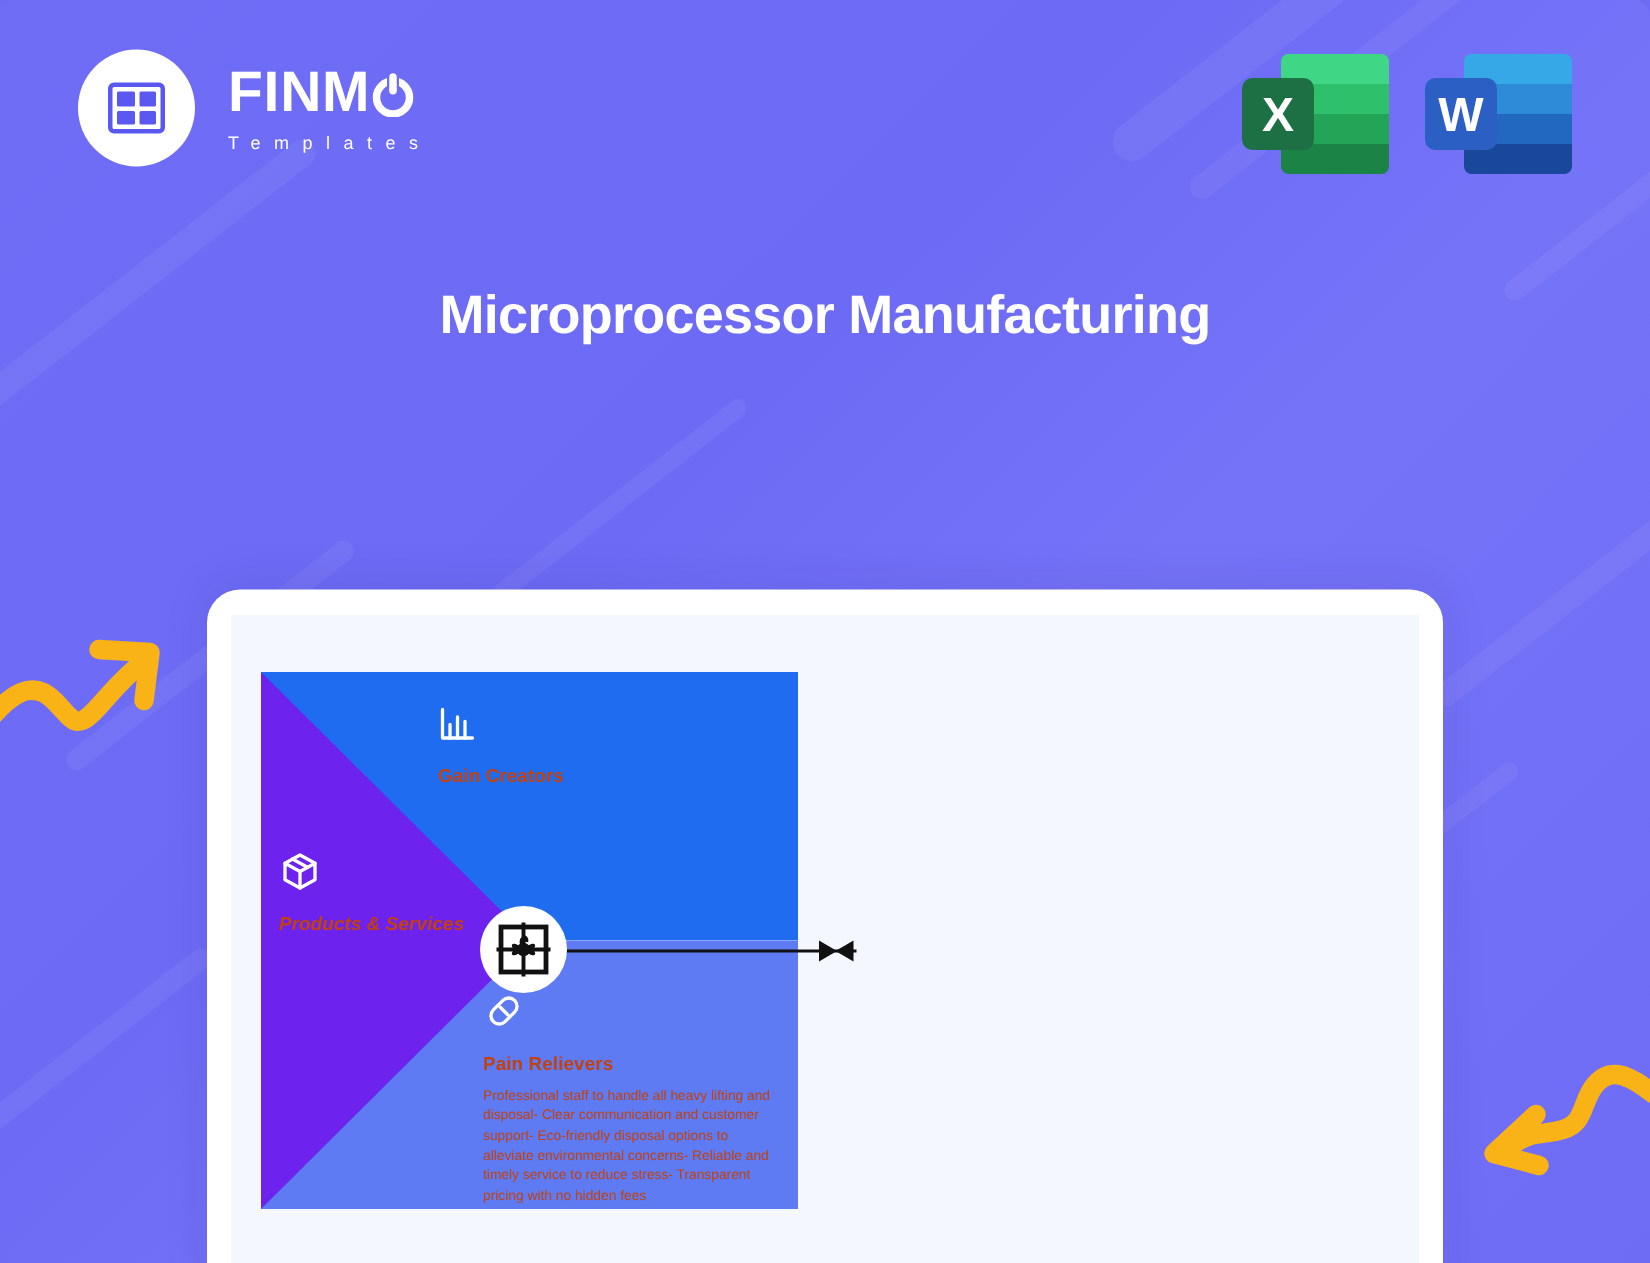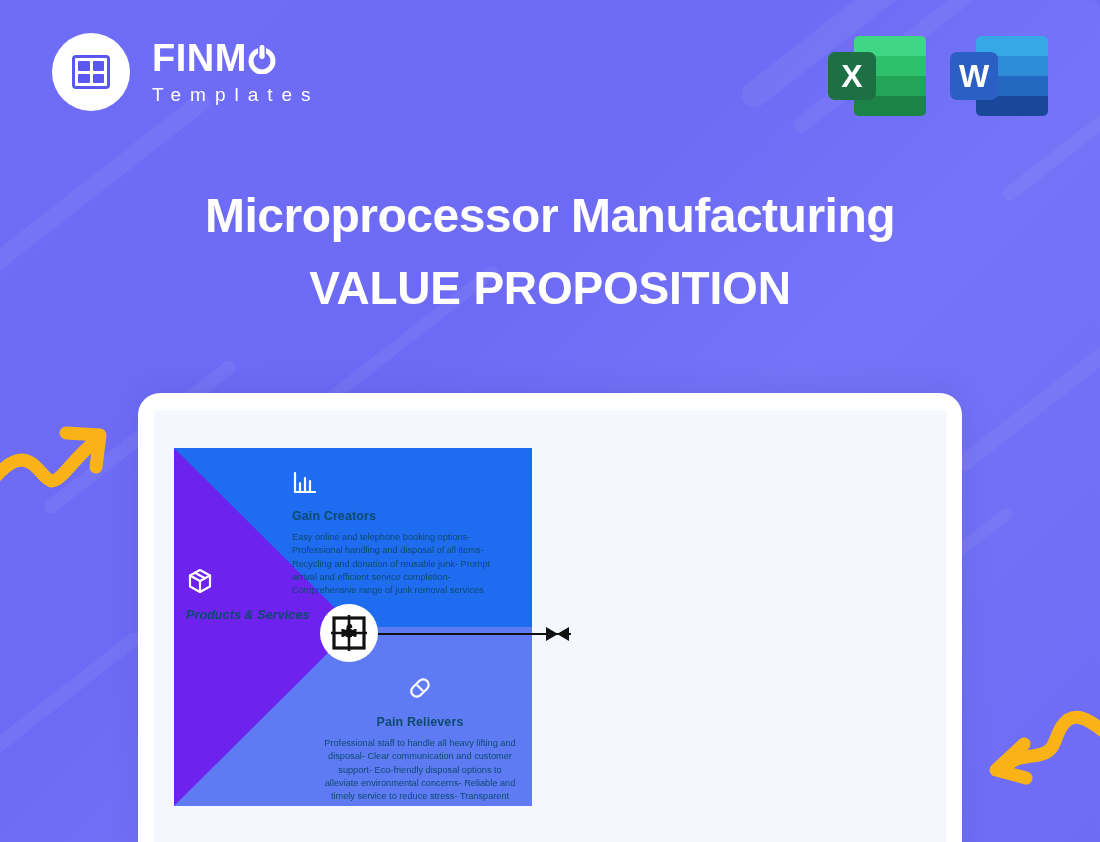--- a/index.html
+++ b/index.html
@@ -21,60 +21,60 @@
   .logo-badge{width:78px;height:78px;border-radius:50%;background:#fff;
     display:flex;align-items:center;justify-content:center;}
   .logo-grid{width:38px;height:34px;border:3px solid #5a58f0;border-radius:4px;
     display:grid;grid-template-columns:1fr 1fr;grid-template-rows:1fr 1fr;gap:3px;padding:3px;box-sizing:border-box;}
   .logo-grid i{background:#5a58f0;border-radius:1px;display:block;}
   .logo-text{margin-left:22px;}
   .logo-main{font-size:38px;font-weight:bold;color:#fff;letter-spacing:.5px;line-height:1;
     display:flex;align-items:center;}
   .logo-main .pw{position:relative;display:inline-block;width:30px;height:30px;}
   .logo-main .pw svg{position:absolute;left:0;top:1px;}
-  .logo-sub{font-size:19px;color:#fff;letter-spacing:9px;margin-top:7px;font-weight:300;}
+  .logo-sub{font-size:12px;color:#fff;letter-spacing:9px;margin-top:7px;font-weight:300;}
 
   .office-icons{position:absolute;right:52px;top:30px;display:flex;gap:24px;}
   .office-ic{position:relative;width:98px;height:88px;}
   .oi-body{position:absolute;left:26px;top:6px;width:72px;height:80px;border-radius:5px;overflow:hidden;
     display:flex;flex-direction:column;}
   .oi-body span{flex:1;display:block;}
   .oi-tile{position:absolute;left:0;top:22px;width:48px;height:48px;border-radius:7px;
     display:flex;align-items:center;justify-content:center;color:#fff;font-size:32px;font-weight:bold;}
 
   
   .title-block{position:absolute;left:0;top:190px;width:1100px;text-align:center;}
-  .title-1{font-size:48px;font-weight:bold;color:#fff;letter-spacing:-.5px;line-height:1.1;}
+  .title-1{font-size:36px;font-weight:bold;color:#fff;letter-spacing:-.5px;line-height:1.1;}
   .title-2{font-size:46px;font-weight:bold;color:#fff;letter-spacing:-.2px;margin-top:18px;}
 
   
   .arrow-left{position:absolute;left:-12px;top:405px;}
   .arrow-right{position:absolute;right:-6px;bottom:38px;}
 
   
   .device{position:absolute;left:138px;top:393px;width:824px;height:470px;
     background:#fff;border-radius:22px 22px 0 0;box-shadow:0 -4px 30px rgba(40,30,120,.10);}
   .screen{position:absolute;left:16px;top:17px;right:16px;bottom:0;background:#f4f7fd;}
 
   
   .vp-square{position:absolute;left:20px;top:38px;width:358px;height:358px;overflow:hidden;}
   .sq-top{position:absolute;left:0;top:0;width:358px;height:179px;background:#1f6cf0;
     clip-path:polygon(0 0,100% 0,100% 100%,100% 100%,0 100%);}
   .sq-bot{position:absolute;left:0;top:179px;width:358px;height:179px;background:#5f7bf3;}
   .tri-mask{position:absolute;left:0;top:0;width:180px;height:358px;background:#6d22ee;
     clip-path:polygon(0 0,100% 50%,0 100%);}
 
-  .blk{position:absolute;color:#0c4a6e;}
+  .blk{position:absolute;color:#c2410c;}
   .blk .bi{margin-bottom:9px;}
   .blk h4{margin:0 0 8px 0;font-size:12.5px;font-weight:bold;letter-spacing:.1px;}
   .blk p{margin:0;font-size:9.2px;line-height:1.45;font-weight:400;}
 
   .blk-gain{left:118px;top:22px;width:222px;}
   .blk-prod{left:12px;top:119px;width:148px;font-style:italic;}
-  .blk-pain-rel{left:148px;top:226px;width:196px;text-align:center;}
+  .blk-pain-rel{left:148px;top:212px;width:196px;}
 
   
   .connector{position:absolute;left:356px;top:633px;width:215px;height:2px;background:#111;}
   .conn-head-r{position:absolute;left:546px;top:627px;width:0;height:0;
     border-left:12px solid #111;border-top:7px solid transparent;border-bottom:7px solid transparent;}
   .conn-head-l{position:absolute;left:557px;top:627px;width:0;height:0;
     border-right:12px solid #111;border-top:7px solid transparent;border-bottom:7px solid transparent;}
 
   .sq-center{position:absolute;left:320px;top:604px;width:58px;height:58px;border-radius:50%;
     background:#fff;display:flex;align-items:center;justify-content:center;z-index:6;}
@@ -144,21 +144,20 @@
         </div>
         <div class="oi-tile" style="background:#2b5fc4">
           <span>W</span>
         </div>
       </div>
     </div>
   </div>
 
   <div class="title-block">
     <div class="title-1">Microprocessor Manufacturing</div>
-    <div class="title-2">VALUE PROPOSITION</div>
   </div>
 
   <div class="arrow-left">
     <svg width="130" height="100" viewBox="0 0 130 100">
       <path d="M2 78 C20 56 34 48 48 62 C60 74 62 82 74 70 C84 60 92 48 108 36" stroke="#f9b316" stroke-width="13" fill="none" stroke-linecap="round"></path>
       <path d="M78 28 L112 30 L108 62" stroke="#f9b316" stroke-width="13" fill="none" stroke-linecap="round" stroke-linejoin="round"></path>
     </svg>
   </div>
   <div class="arrow-right">
     <svg width="130" height="90" viewBox="0 0 130 90">
@@ -178,21 +177,20 @@
         <div class="blk blk-gain">
           <div class="bi">
             <svg width="26" height="26" viewBox="0 0 26 26">
               <path class="ic-out" d="M3 3 V22 H23"></path>
               <path class="ic-out" d="M8 22 V13"></path>
               <path class="ic-out" d="M13 22 V8"></path>
               <path class="ic-out" d="M18 22 V11"></path>
             </svg>
           </div>
           <h4>Gain Creators</h4>
-          <p>Easy online and telephone booking options- Professional handling and disposal of all items- Recycling and donation of reusable junk- Prompt arrival and efficient service completion- Comprehensive range of junk removal services</p>
         </div>
 
         <div class="blk blk-prod">
           <div class="bi">
             <svg width="28" height="28" viewBox="0 0 28 28">
               <path class="ic-out" d="M14 3 L24 8.5 V19.5 L14 25 L4 19.5 V8.5 Z"></path>
               <path class="ic-out" d="M4 8.5 L14 14 L24 8.5"></path>
               <path class="ic-out" d="M14 14 V25"></path>
               <path class="ic-out" d="M9 5.7 L19 11.2"></path>
             </svg>

